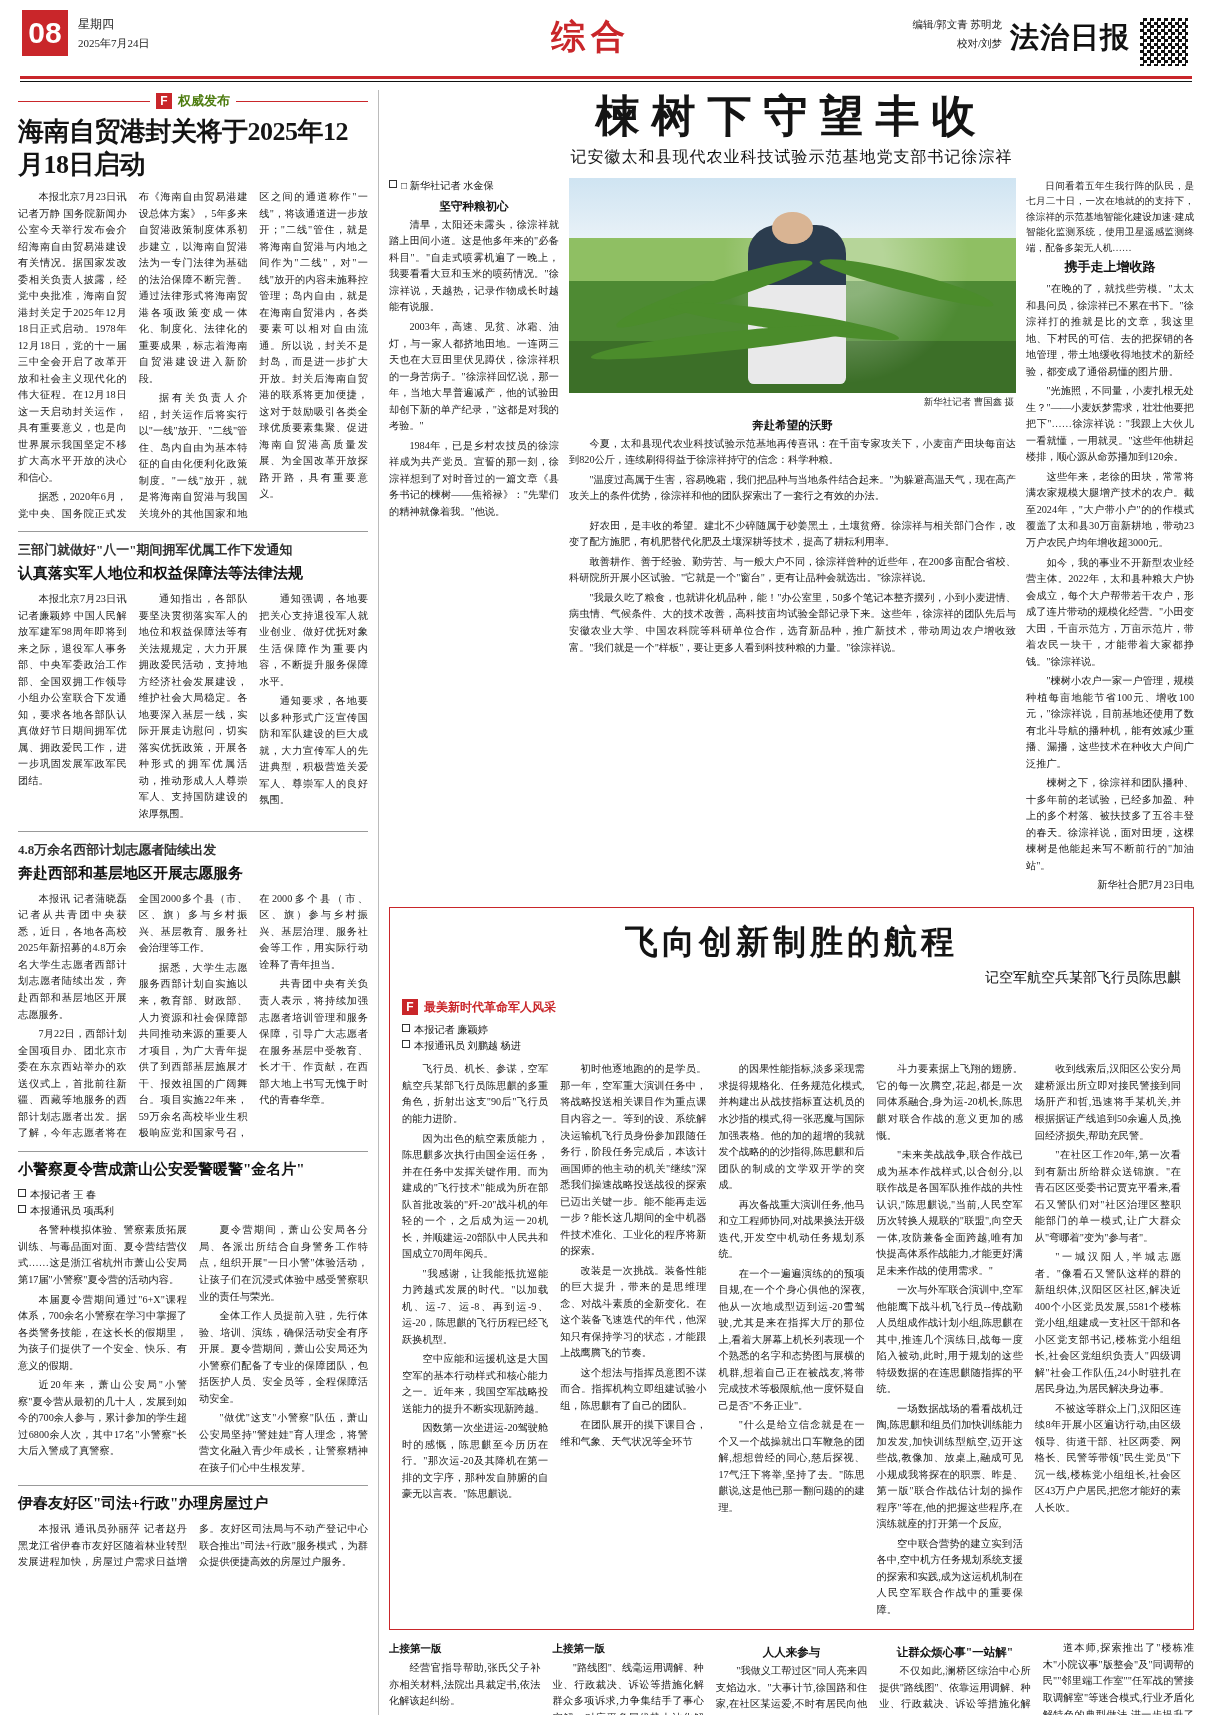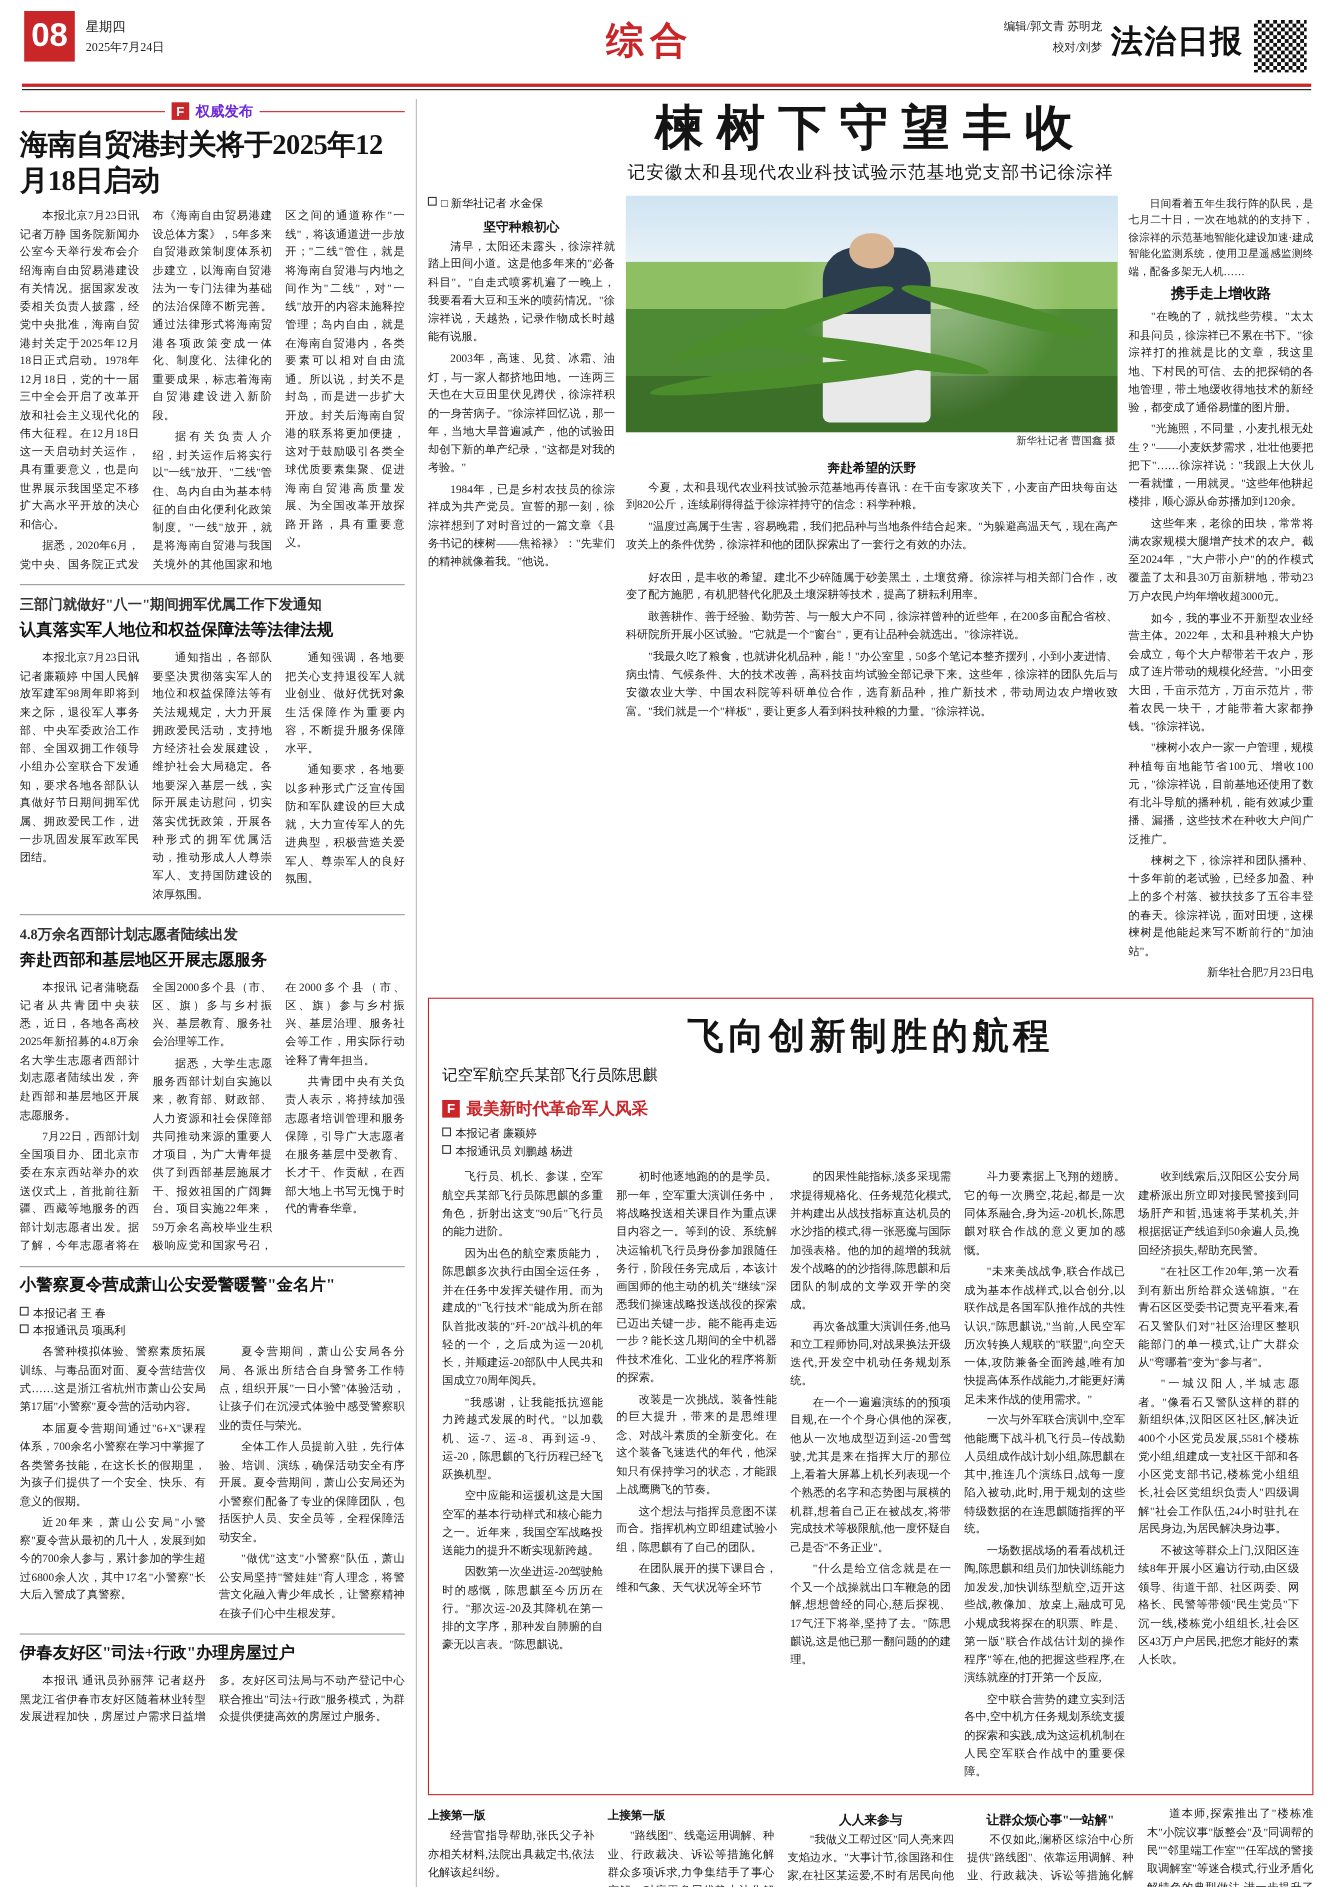--- a/index.html
+++ b/index.html
@@ -47,21 +47,21 @@
   .vsep { border-left:1px solid #bbb; }
 
   
   .sec-flag { display:flex; align-items:center; justify-content:center; gap:6px; margin:2px 0 6px 0; }
   .flag-f {
     display:inline-block; width:16px; height:16px; background:#c9262a; color:#fff;
     font-family:"Liberation Sans", sans-serif; font-weight:bold; font-size:12px;
     line-height:16px; text-align:center;
   }
   .sec-flag .line { flex:1; height:1px; background:#c9262a; }
-  .sec-flag .txt { font-size:13px; font-weight:bold; color:#6d28d9; }
+  .sec-flag .txt { font-size:13px; font-weight:bold; color:#4d7c0f; }
 
   .hl-1 { font-size:26px; font-weight:bold; line-height:1.25; margin:4px 0 8px 0; letter-spacing:-0.5px; }
   .hl-2 { font-size:15px; font-weight:bold; line-height:1.28; margin:2px 0 8px 0; }
   .hl-sub { font-size:13px; line-height:1.5; margin:0 0 4px 0; font-weight:bold; color:#333;}
 
   .body-text {
     font-size:10.2px; line-height:1.62; text-align:justify; color:#1a1a1a;
     column-gap:12px;
   }
   .body-text p { margin:0 0 3px 0; text-indent:2em; }
@@ -103,23 +103,23 @@
   }
   .photo-cap { font-size:9.5px; line-height:1.5; color:#333; text-align:right; padding:2px 2px 0 0; }
 
   
   .boxed {
     border:1.5px solid #c9262a; padding:10px 12px 8px 12px; margin-top:10px;
   }
   .boxed-title {
     text-align:center; font-size:33px; font-weight:bold; letter-spacing:4px; margin:2px 0 4px 0;
   }
-  .boxed-sub { text-align:left; font-size:14px; margin:0 0 8px 0; }
+  .boxed-sub { text-align:right; font-size:14px; margin:0 0 8px 0; }
   .boxed-flag { display:flex; align-items:center; gap:6px; margin:4px 0 6px 0; }
-  .boxed-flag .txt { font-size:15px; font-weight:bold; color:#c9262a; }
+  .boxed-flag .txt { font-size:12px; font-weight:bold; color:#c9262a; }
 
   .mini-title { font-size:11.5px; font-weight:bold; text-align:center; margin:5px 0 3px 0; }
 
   .cont-note { font-size:10.5px; font-weight:bold; margin:2px 0 4px 0; }
 
   .right-sidebar-title { font-size:13px; font-weight:bold; text-align:center; margin:0 0 5px 0;}
 </style>
 </head>
 <body>
 

